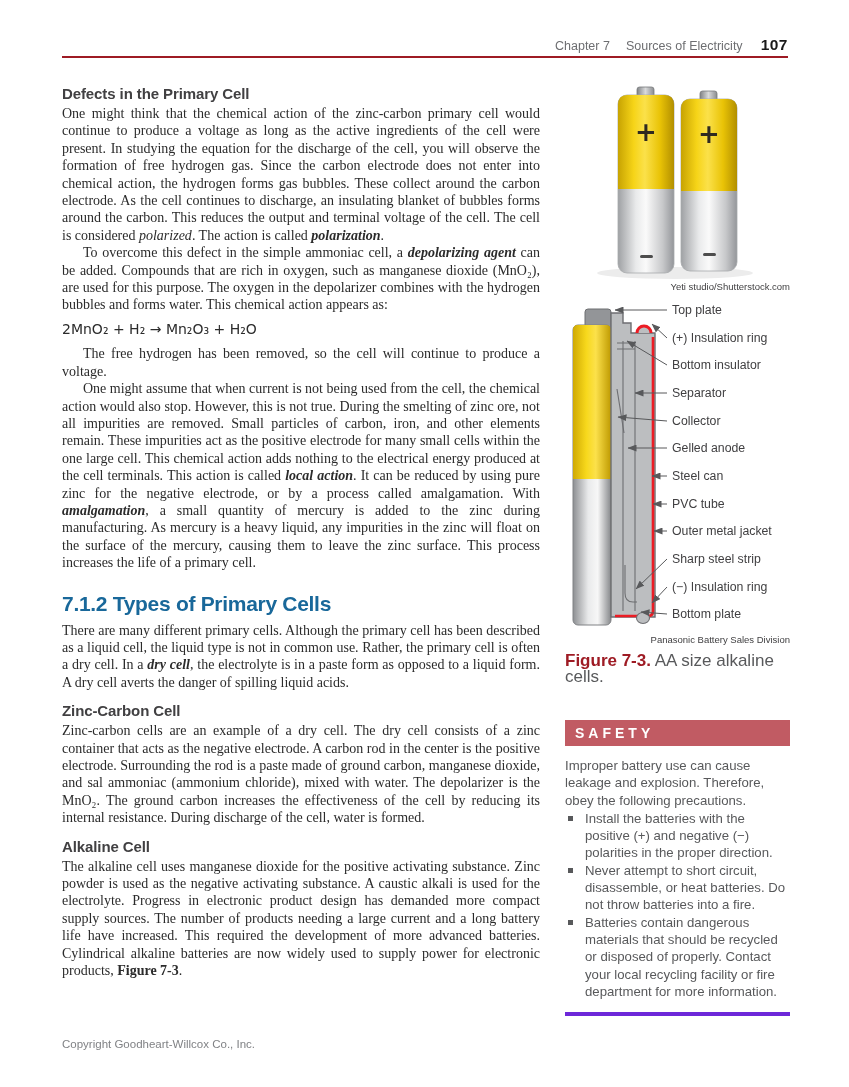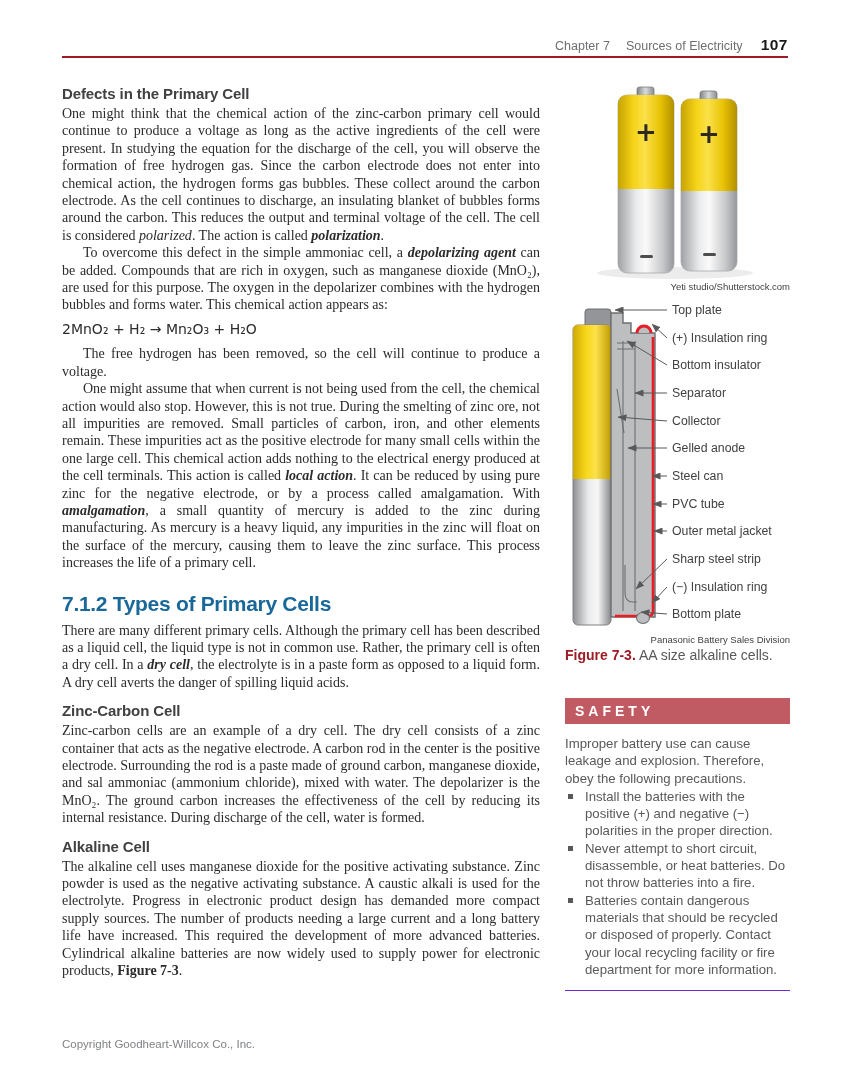--- a/index.html
+++ b/index.html
@@ -42,25 +42,25 @@
   strong.figref { font-weight:bold; }
 
   
   .right-col { position:absolute; left:565px; top:85px; width:225px; font-family:"Liberation Sans",sans-serif; }
   .photo-wrap { width:225px; height:196px; position:relative; }
   .credit {
     display:block; text-align:right; font-size:9.5px; 
     color:#414042; line-height:11px;
   }
   .diagram-wrap { width:225px; height:337px; margin-top:5px; }
-  .fig-caption { margin-top:2px; font-size:14px; line-height:16px; color:#58595b; }
+  .fig-caption { margin-top:8px; font-size:17px; line-height:16px; color:#58595b; }
   .fig-caption .fig-num { color:#9e1b24; font-weight:bold; }
 
   
-  .safety { margin-top:35px; border-bottom:1px solid #6d28d9; padding-bottom:12px; }
+  .safety { margin-top:35px; border-bottom:4px solid #6d28d9; padding-bottom:12px; }
   .safety-bar {
     background:#c15b63; color:#ffffff; font-weight:bold; font-size:14px;
     letter-spacing:4px; padding:5px 0 5px 10px; line-height:16px;
   }
   .safety-body { margin-top:11px; font-size:13.2px; line-height:17.3px; color:#58595b; }
   .safety-intro { margin-bottom:1px; }
   ul.safety-list { list-style:none; margin-top:1px; }
   ul.safety-list li { position:relative; padding-left:20px; }
   ul.safety-list li::before {
     content:""; position:absolute; left:3px; top:6px; width:5px; height:5px; background:#58595b;

